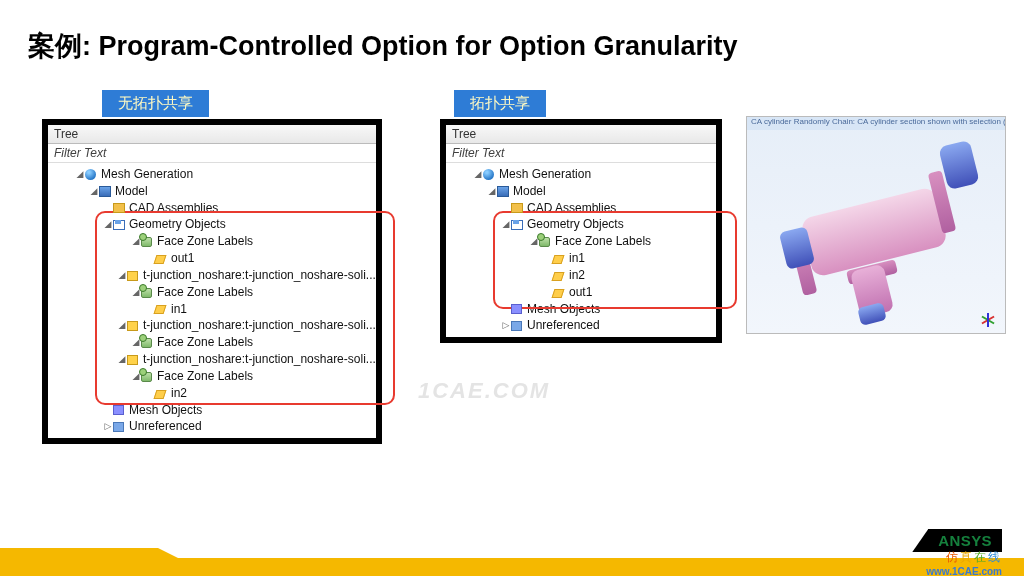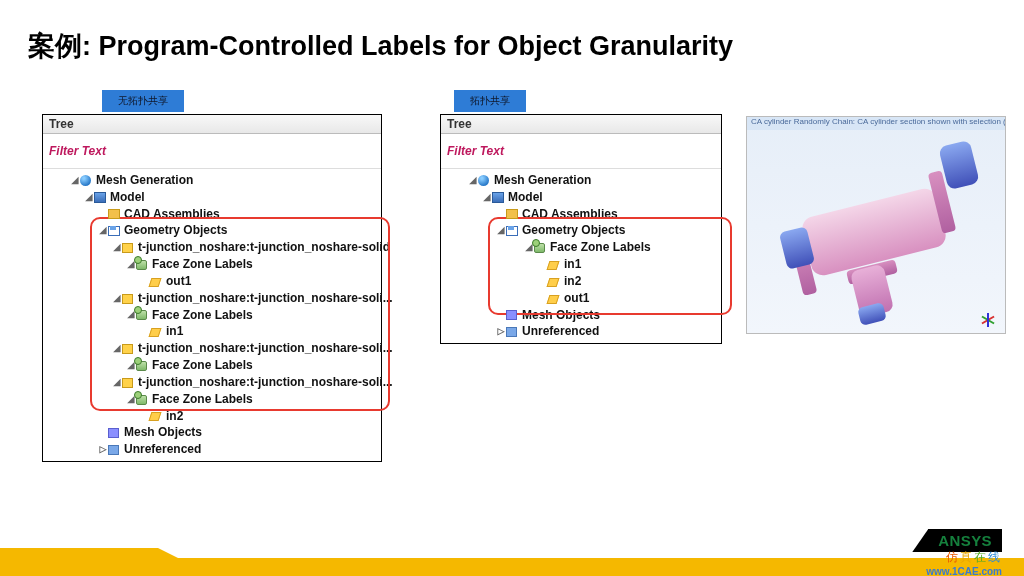--- a/index.html
+++ b/index.html
@@ -2,24 +2,24 @@
 <html><head>
 <meta charset="utf-8">
 <style>
   * { box-sizing: border-box; margin: 0; padding: 0; }
   body { width: 1024px; height: 576px; font-family: "Segoe UI", Arial, sans-serif; background: #fff; position: relative; overflow: hidden; }
   .slide-title { font-size: 27px; font-weight: bold; color: #000; padding: 28px 0 0 28px; font-family: "Microsoft YaHei", "Segoe UI", sans-serif; }
   .content { position: relative; width: 100%; height: 430px; margin-top: 26px; }
   .panel { position: absolute; }
   .panel-left { left: 42px; top: 0; width: 340px; }
   .panel-right { left: 440px; top: 0; width: 282px; }
-  .tag { background: #2e7cd6; color: #0f172a; font-size: 10px; padding: 4px 16px; display: inline-block; font-family: "Microsoft YaHei", sans-serif; margin-left: 60px; margin-bottom: 2px; }
-  .tree-panel { border: 1px solid #000000; background: #fff; font-size: 12px; font-weight: bold; }
+  .tag { background: #2e7cd6; color: #fef9c3; font-size: 15px; padding: 4px 16px; display: inline-block; font-family: "Microsoft YaHei", sans-serif; margin-left: 60px; margin-bottom: 2px; }
+  .tree-panel { border: 6px solid #000000; background: #fff; font-size: 12px; }
   .tree-header { background: linear-gradient(#f8f8f8,#e8e8e8); padding: 2px 6px; border-bottom: 1px solid #bbb; color: #333; }
-  .filter { padding: 10px 6px; color: #be185d; border-bottom: 1px solid #ddd; font-style: italic; }
+  .filter { padding: 2px 6px; color: #404040; border-bottom: 1px solid #ddd; font-style: italic; }
   .tree-body { padding: 2px 0 4px 2px; line-height: 16px; position: relative; margin-left: 23px; }
   .node { white-space: nowrap; }
   .tw { display: inline-block; width: 10px; font-size: 9px; color: #666; text-align: center; vertical-align: middle; }
   .ic { display: inline-block; width: 14px; height: 12px; vertical-align: middle; margin-right: 2px; position: relative; }
   .yellow-box { background: #ffd24a; border: 1px solid #c89a1a; width: 11px; height: 10px; display: inline-block; }
   .globe { background: radial-gradient(circle at 35% 30%, #8cf 10%, #2a7ac9 70%); border-radius: 50%; width: 11px; height: 11px; display: inline-block; }
   .stack { width: 12px; height: 11px; display: inline-block; background: linear-gradient(#6aa3e8,#3a6db8); border: 1px solid #2a5a99; }
   .assem { width: 12px; height: 10px; display: inline-block; background: #f2c04a; border: 1px solid #c89a1a; position: relative; }
   .geom { width: 12px; height: 10px; display: inline-block; background: #fff; border: 1px solid #3a6db8; }
   .geom::after { content:""; position:absolute; left:2px; top:2px; width:6px; height:4px; background:#6aa3e8; }
@@ -50,37 +50,36 @@
   .ansys-logo { position:absolute; right:22px; bottom:24px; background:#000; color:#15803d; font-weight:bold; font-size:15px; padding:3px 10px 3px 10px; letter-spacing:0.4px; font-family: Arial; }
   .ansys-logo::before { content:""; position:absolute; left:-16px; top:0; bottom:0; width:16px; background:#000; clip-path: polygon(100% 0, 100% 100%, 0 100%); }
   .wm-cn { position:absolute; right:22px; bottom:10px; font-size:12px; font-family:"Microsoft YaHei"; letter-spacing:2px; }
   .wm-cn .c1{color:#e85a00}.wm-cn .c2{color:#e8a800}.wm-cn .c3{color:#50a820}.wm-cn .c4{color:#2a8ad8}
   .wm-url { position:absolute; right:22px; bottom:-1px; font-size:10px; color:#3a7acf; font-weight:bold; }
   .wm-center { position:absolute; left:418px; top:288px; font-size:22px; color:rgba(130,130,130,0.22); font-weight:bold; letter-spacing:2px; font-style:italic; pointer-events:none; }
 </style>
 </head>
 <body>
 
-<div class="slide-title">案例: Program-Controlled Labels for Object Granularity</div>
+<div class="slide-title">案例: Program-Controlled Option for Option Granularity</div>
 
 <div class="content">
 
   <div class="panel panel-left">
     <div class="tag">无拓扑共享</div>
     <div class="tree-panel">
       <div class="tree-header">Tree</div>
       <div class="filter">Filter Text</div>
       <div class="tree-body">
         <div class="hl-box" style="left:24px; top:48px; width:300px; height:194px;"></div>
         <div class="node i0"><span class="tw">◢</span><span class="ic"><span class="globe"></span></span><span class="lbl">Mesh Generation</span></div>
         <div class="node i1"><span class="tw">◢</span><span class="ic"><span class="stack"></span></span><span class="lbl">Model</span></div>
         <div class="node i2"><span class="tw"></span><span class="ic"><span class="assem"></span></span><span class="lbl">CAD Assemblies</span></div>
         <div class="node i2"><span class="tw">◢</span><span class="ic"><span class="geom"></span></span><span class="lbl">Geometry Objects</span></div>
 
-        <div class="node i3"><span class="tw">◢</span><span class="ic"><span class="yellow-box"></span></span><span class="lbl">t-junction_noshare:t-junction_noshare-solid</span></div>
         <div class="node i4"><span class="tw">◢</span><span class="ic"><span class="fz"></span></span><span class="lbl">Face Zone Labels</span></div>
         <div class="node i5"><span class="tw"></span><span class="ic"><span class="leaf"></span></span><span class="lbl">out1</span></div>
 
         <div class="node i3"><span class="tw">◢</span><span class="ic"><span class="yellow-box"></span></span><span class="lbl">t-junction_noshare:t-junction_noshare-soli...</span></div>
         <div class="node i4"><span class="tw">◢</span><span class="ic"><span class="fz"></span></span><span class="lbl">Face Zone Labels</span></div>
         <div class="node i5"><span class="tw"></span><span class="ic"><span class="leaf"></span></span><span class="lbl">in1</span></div>
 
         <div class="node i3"><span class="tw">◢</span><span class="ic"><span class="yellow-box"></span></span><span class="lbl">t-junction_noshare:t-junction_noshare-soli...</span></div>
         <div class="node i4"><span class="tw">◢</span><span class="ic"><span class="fz"></span></span><span class="lbl">Face Zone Labels</span></div>
 
@@ -125,20 +124,21 @@
     <div class="pipe cyl-blue" style="left:196px; top:26px; width:32px; height:44px; transform:rotate(-14deg); border-radius:8px"></div>
     <div class="pipe cyl-pink" style="left:108px; top:150px; width:34px; height:48px; transform:rotate(-14deg); border-radius:8px"></div>
     <div class="pipe cyl-blue" style="left:112px; top:188px; width:26px; height:18px; transform:rotate(-14deg); border-radius:5px"></div>
     <div class="triad">
       <div class="ax r"></div>
       <div class="ax g"></div>
       <div class="ax b"></div>
     </div>
   </div>
 
+  <div class="wm-center">1CAE.COM</div>
 </div>
 
 <div class="footer">
   <div class="gold-top"></div>
   <div class="gold-tri"></div>
   <div class="gold-bar"></div>
   <div class="ansys-logo">ANSYS</div>
   <div class="wm-cn">
     <span class="c1">仿</span><span class="c2">真</span><span class="c3">在</span><span class="c4">线</span>
   </div>

